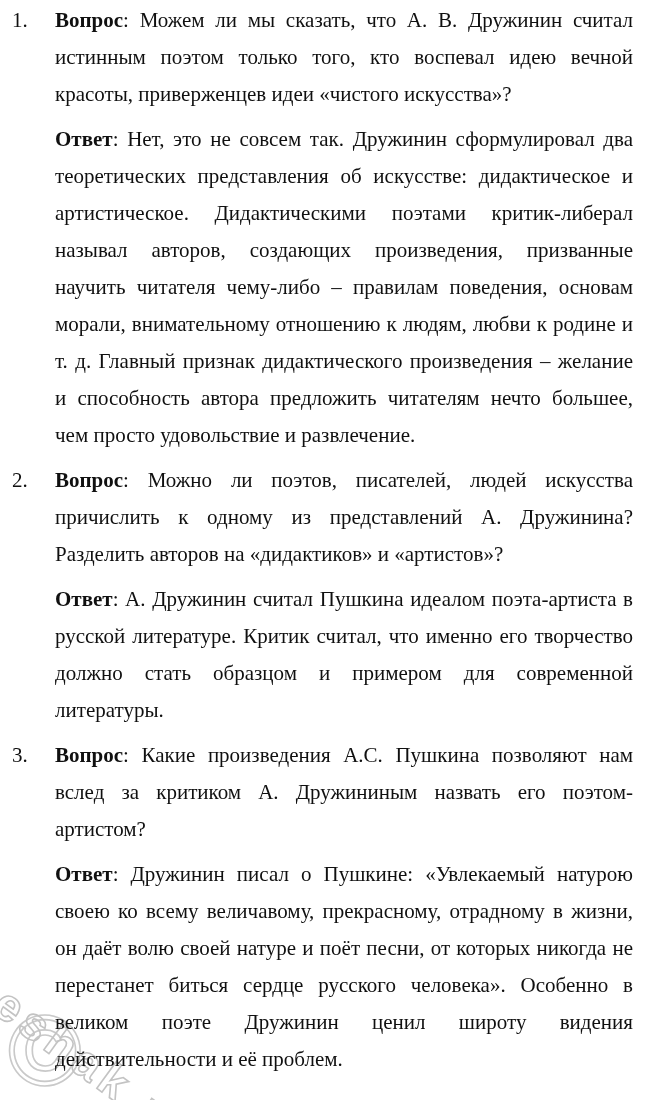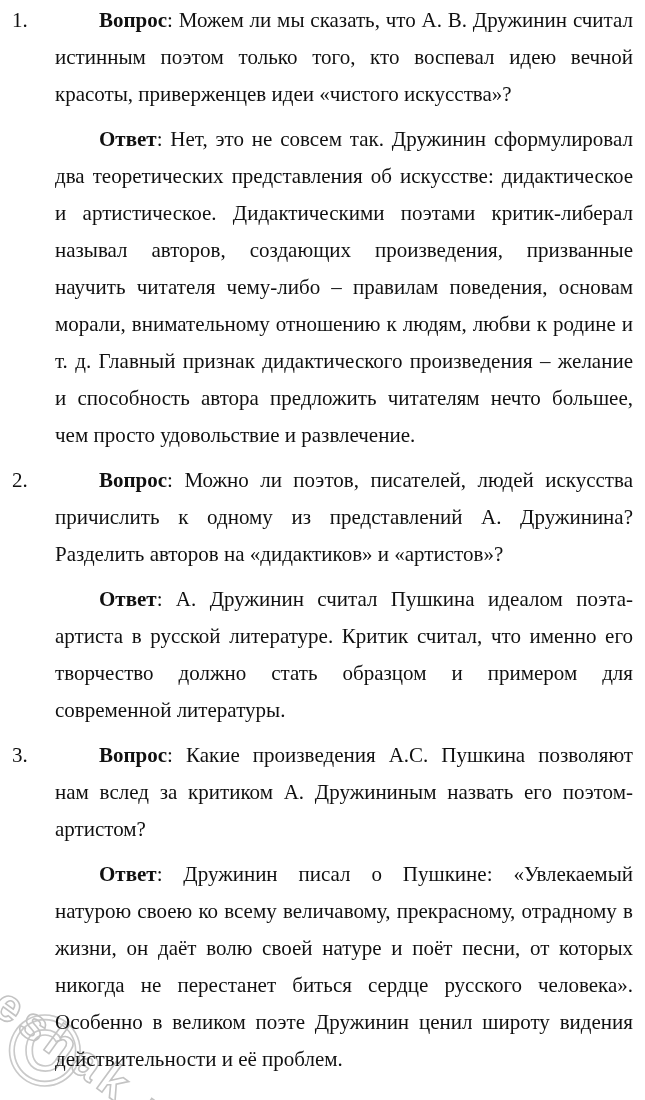--- a/index.html
+++ b/index.html
@@ -28,21 +28,21 @@
     margin: 0 12px 8px 55px;
     position: relative;
   }
   .list-num {
     position: absolute;
     left: -43px;
     top: 0;
     width: 38px;
     text-align: left;
   }
-  .label { font-weight: bold; margin-left: 44px; }
+  .label { font-weight: bold; }
   .closing {
     font-size: 21px;
     line-height: 37px;
     text-align: justify;
     margin: 14px 8px 0 0;
   }
   
   .watermark {
     position: absolute;
     z-index: 0;

